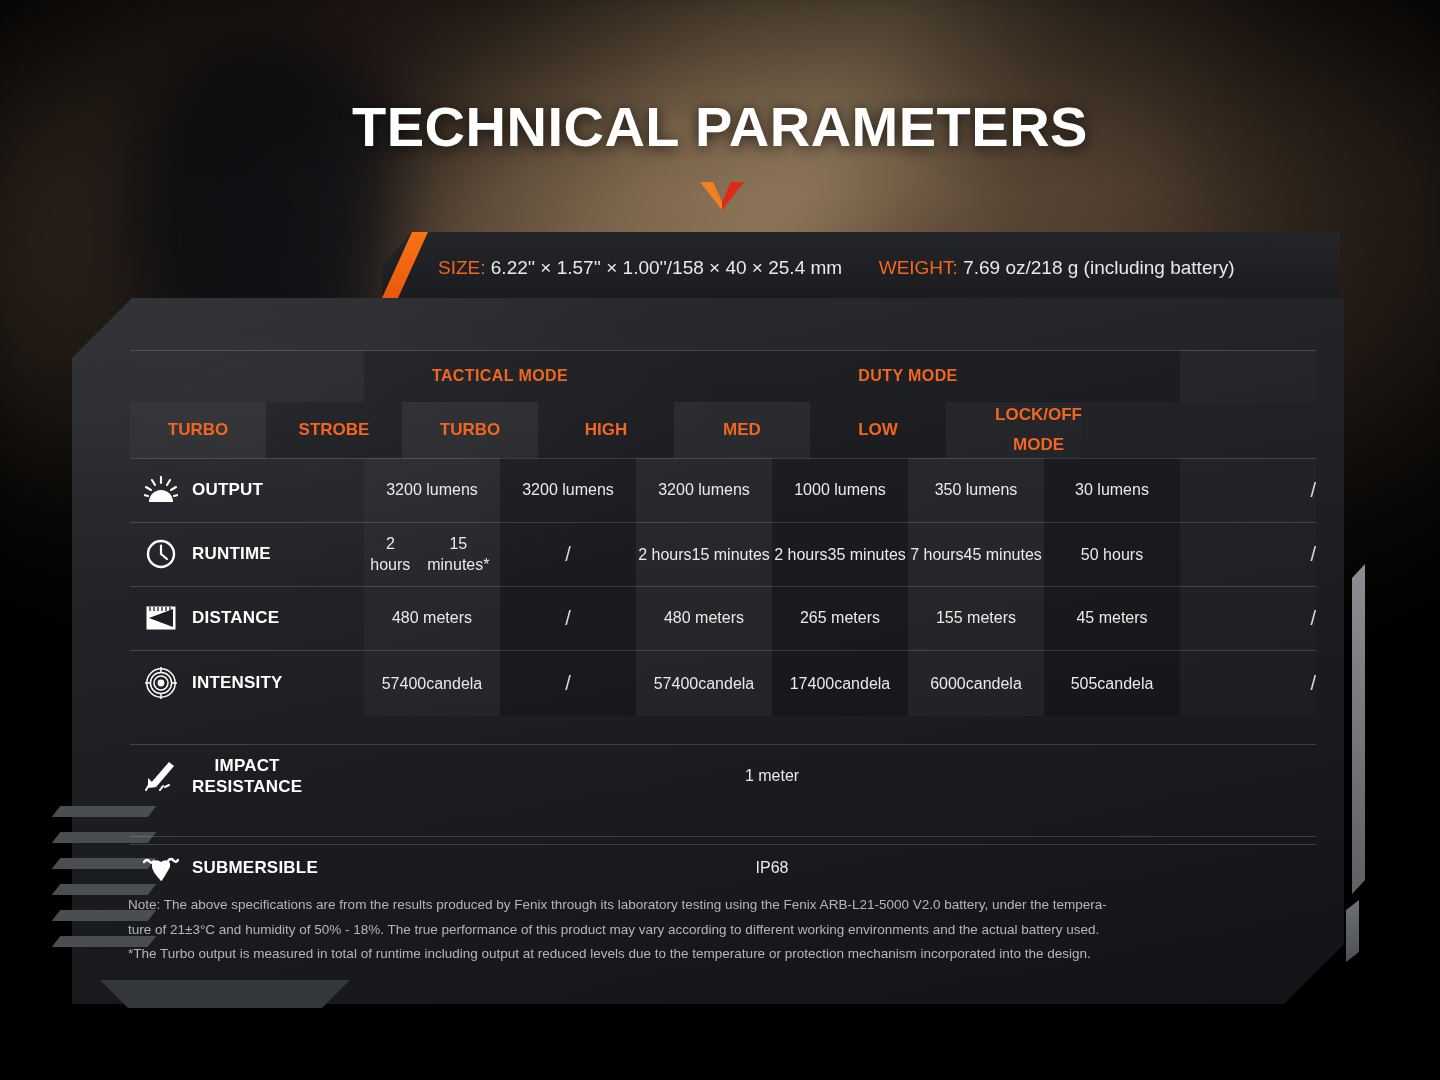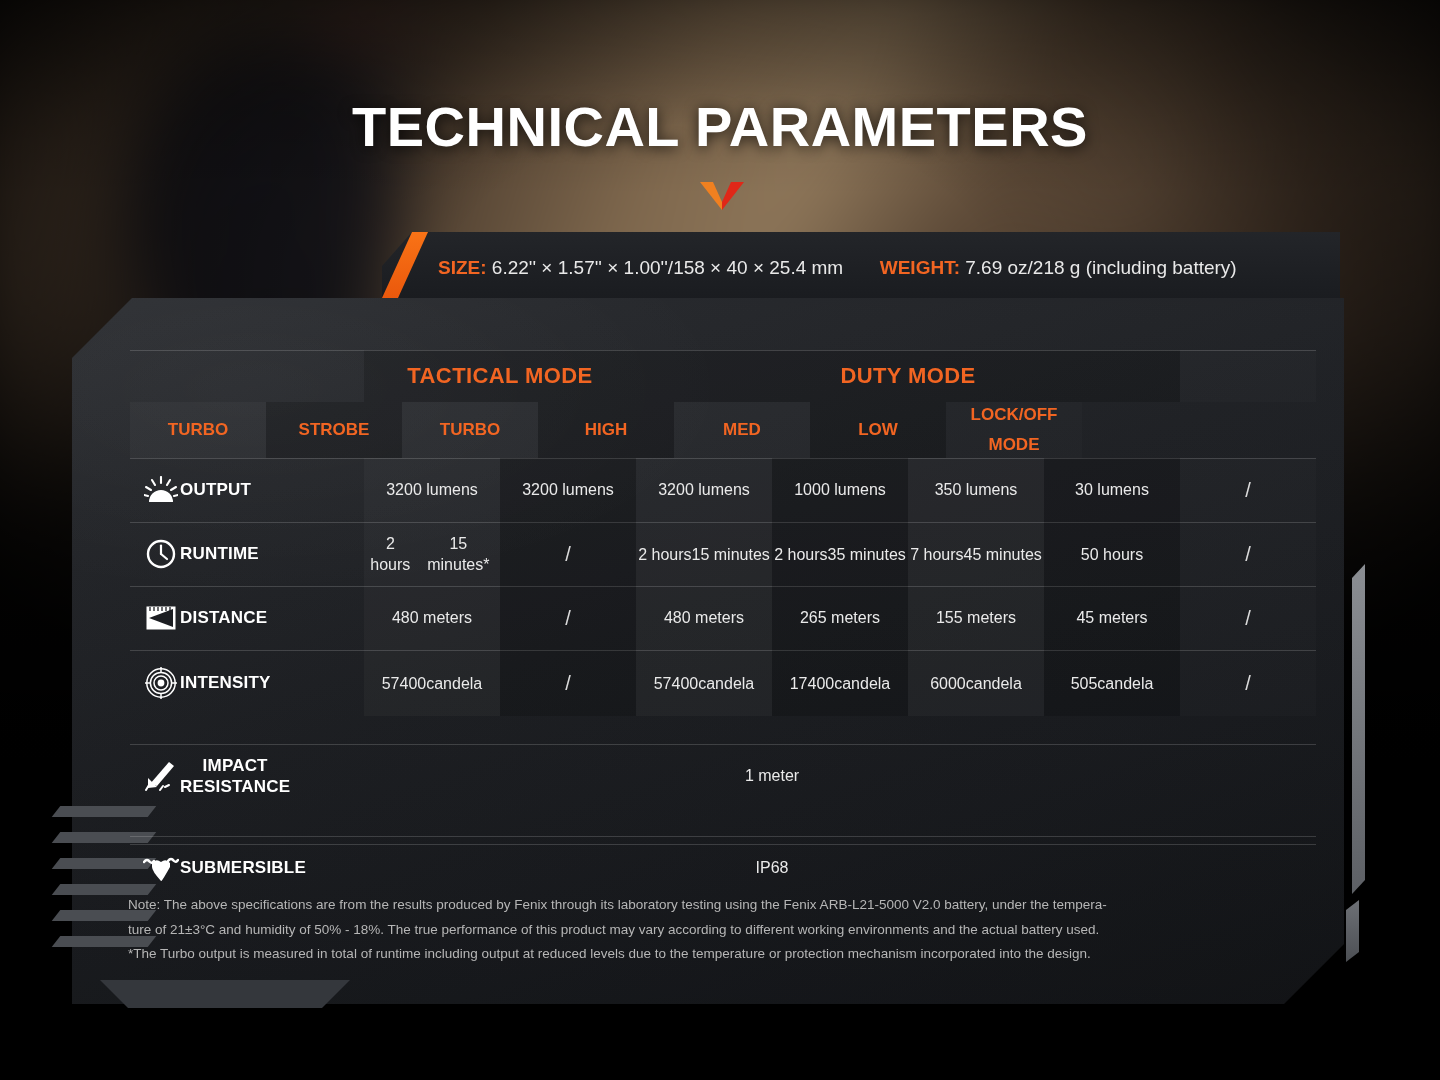--- a/index.html
+++ b/index.html
@@ -45,21 +45,21 @@
     position:absolute; left:382px; top:232px; width:958px; height:108px;
     background:linear-gradient(180deg,#232529 0%, #1b1d21 55%, #161719 100%);
     clip-path:polygon(30px 0, 100% 0, 100% 100%, 0 100%, 0 34px);
   }
   .hdrbar-slash {
     position:absolute; left:382px; top:232px; width:46px; height:66px;
     background:linear-gradient(180deg,#f97316,#ea580c);
     clip-path:polygon(30px 0, 46px 0, 16px 66px, 0 66px);
   }
   .hdrbar .line1 { position:absolute; left:56px; top:25px; font-size:19px; color:#e9e9e9; white-space:nowrap; }
-  .hdrbar .line1 .lab { color:#f26522; font-weight:bold; }
+  .hdrbar .line1 .lab { color:#f26522; font-weight:normal; }
   .hdrbar .line1 .gap { display:inline-block; width:26px; }
   .hdrbar .note {
     position:absolute; left:56px; top:64px; width:900px;
     font-size:13.5px; line-height:18px; color:#9a9a9a;
   }
 
   
   .panel {
     position:absolute; left:72px; top:298px; width:1272px; height:706px;
     background:linear-gradient(160deg,#2a2c30 0%, #232529 18%, #1d1f23 45%, #191b1f 72%, #141619 100%);
@@ -108,36 +108,36 @@
 
   
   .c-label { width:234px; }
   .c-d     { width:136px; }
   .c-lock  { width:136px; }
 
   
   .hrow1 { height:52px; }
   .hrow2 { height:56px; }
   .modehdr {
-    color:#f26522; font-size:22px; font-weight:bold; letter-spacing:.4px;
+    color:#f26522; font-size:16px; font-weight:bold; letter-spacing:.4px;
     display:flex; align-items:center; justify-content:center;
   }
   .subhdr { color:#f26522; font-size:17px; font-weight:bold; }
   .ansi  { color:#f26522; font-size:17px; font-weight:bold; }
   .lockhdr { color:#f26522; font-size:17px; font-weight:bold; line-height:30px; }
 
   .shade-a { background:rgba(255,255,255,.030); }
   .shade-b { background:rgba(0,0,0,.16); }
-  .shade-c { background:rgba(255,255,255,.016); }
+  .shade-c { background:rgba(255,255,255,.016);justify-content:flex-end; }
 
   
   .drow { height:64px; }
   .drow-tall { height:66px; }
   .rlabel {
-    display:flex; align-items:center; padding-left:12px;
+    display:flex; align-items:center; gap:12px; padding-left:12px;
     justify-content:flex-start; width:234px;
   }
   .rlabel .txt { font-size:17px; font-weight:bold; color:#fff; letter-spacing:.2px; }
   .ico { width:38px; height:34px; flex:0 0 38px; display:flex; align-items:center; justify-content:center; }
   .two { line-height:21px; }
   .slash { color:#dcdcdc; font-size:20px; }
 
   
   .wrow { height:64px; display:flex; position:relative;margin-top:28px; }
   .wval { flex:1; display:flex; align-items:center; justify-content:center; font-size:16px; color:#eaeaea; }

